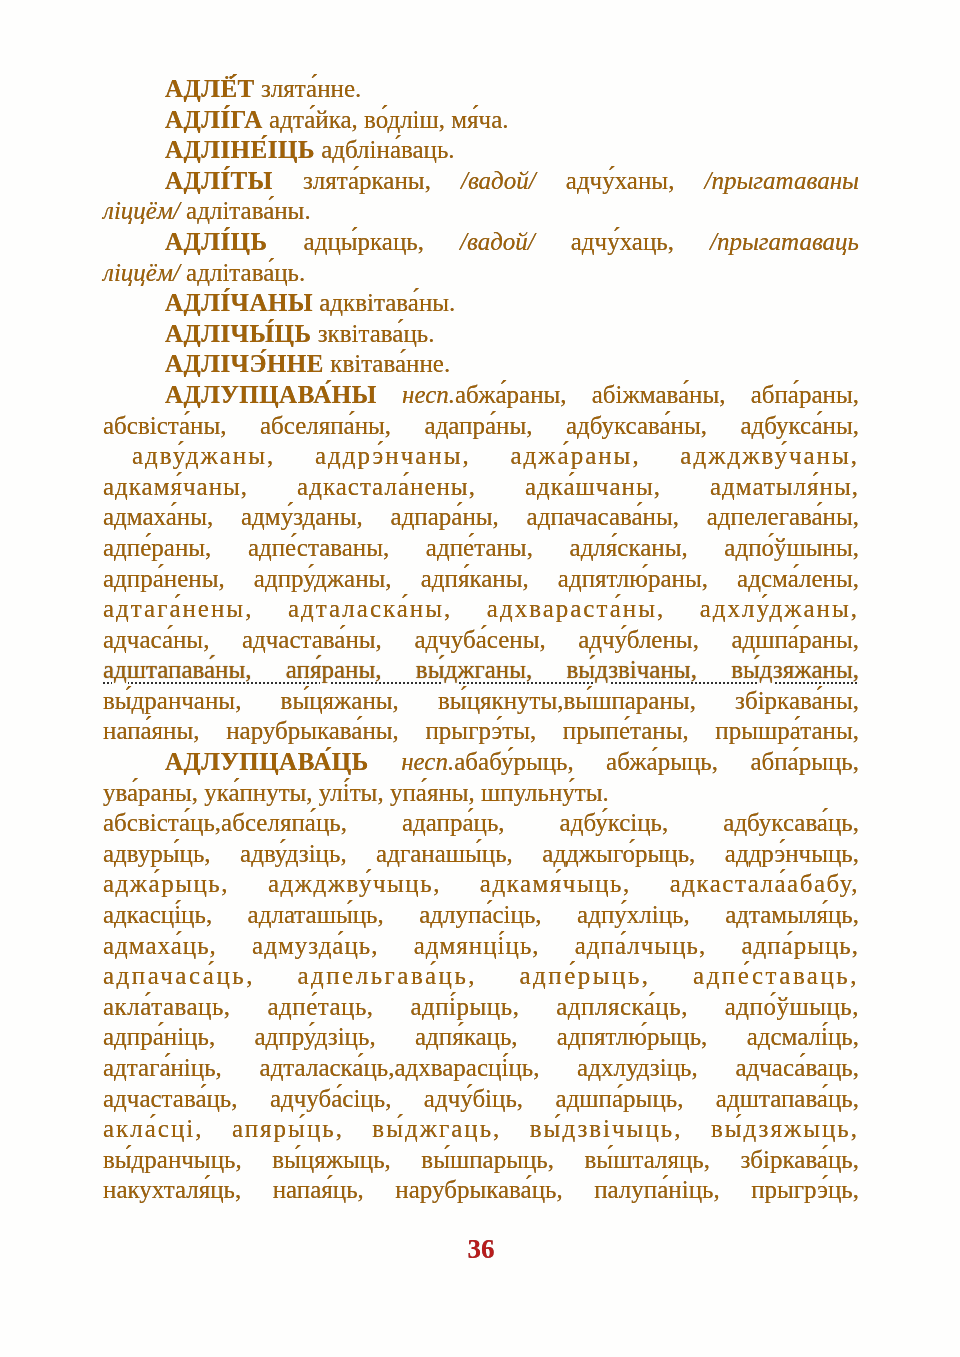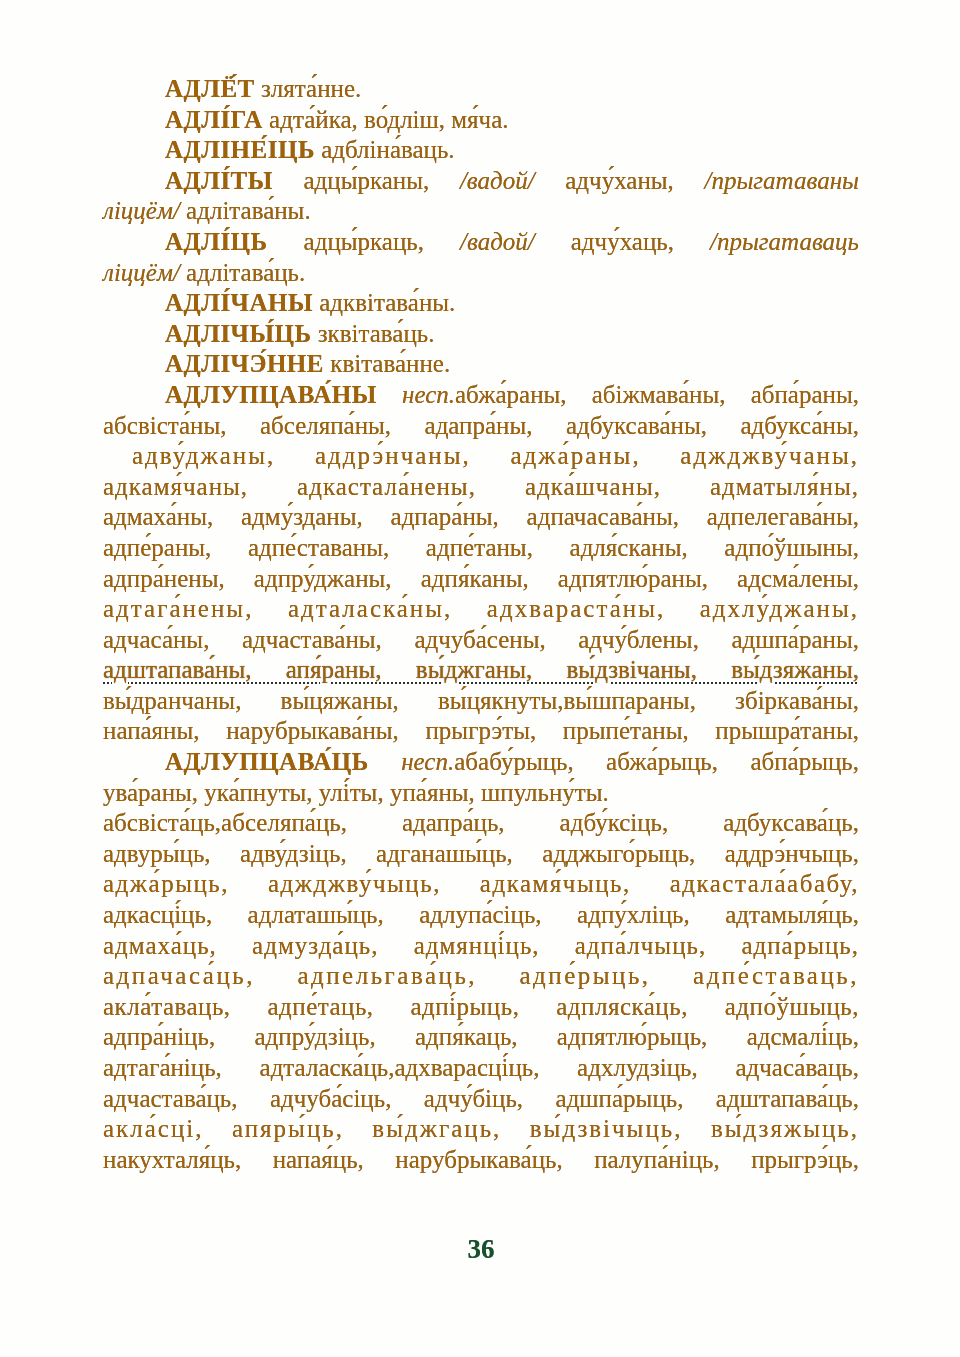--- a/index.html
+++ b/index.html
@@ -23,33 +23,33 @@
   .seg-b { font-weight:700; letter-spacing:0.5px; }
   .seg-i { font-style:italic; }
   .smudge {
     text-decoration:underline dotted 2px rgba(35,35,35,0.55);
     text-underline-offset:4px;
     filter:blur(0.25px);
     text-shadow:0 0 0.9px rgba(20,20,20,0.8);
   }
   .page-number {
     position:absolute; left:103px; top:1234px; width:756px;
-    text-align:center; font-size:27px; font-weight:700; color:#14532d;
+    text-align:center; font-size:27px; font-weight:700; color:#b91c1c;
     text-shadow:0 0 0.5px rgba(25,25,25,0.6);
   }
 </style>
 </head>
 <body>
 
 <div class="page">
   <div class="text-block" id="textBlock">
       <div class="line indent end"><span class="seg-b">АДЛЁ́Т</span><span> злята́нне.</span></div>
       <div class="line indent end"><span class="seg-b">АДЛІ́ГА</span><span> адта́йка, во́дліш, мя́ча.</span></div>
       <div class="line indent end"><span class="seg-b">АДЛІНЕ́ІЦЬ</span><span> адбліна́ваць.</span></div>
-      <div class="line indent"><span class="seg-b">АДЛІ́ТЫ</span><span> адцы́рканы, </span><span class="seg-i">/вадой/</span><span> адчу́ханы, </span><span class="seg-i">/прыгатаваны</span></div>
+      <div class="line indent"><span class="seg-b">АДЛІ́ТЫ</span><span> злята́рканы, </span><span class="seg-i">/вадой/</span><span> адчу́ханы, </span><span class="seg-i">/прыгатаваны</span></div>
       <div class="line end"><span class="seg-i">ліццём/</span><span> адлітава́ны.</span></div>
       <div class="line indent"><span class="seg-b">АДЛІ́ЦЬ</span><span> адцы́ркаць, </span><span class="seg-i">/вадой/</span><span> адчу́хаць, </span><span class="seg-i">/прыгатаваць</span></div>
       <div class="line end"><span class="seg-i">ліццём/</span><span> адлітава́ць.</span></div>
       <div class="line indent end"><span class="seg-b">АДЛІ́ЧАНЫ</span><span> адквітава́ны.</span></div>
       <div class="line indent end"><span class="seg-b">АДЛІЧЫ́ЦЬ</span><span> зквітава́ць.</span></div>
       <div class="line indent end"><span class="seg-b">АДЛІЧЭ́ННЕ</span><span> квітава́нне.</span></div>
       <div class="line indent"><span class="seg-b">АДЛУПЦАВА́НЫ</span><span> </span><span class="seg-i">несп.</span><span>абжа́раны, абіжмава́ны, абпа́раны,</span></div>
       <div class="line"><span>абсвіста́ны, абселяпа́ны, адапра́ны, адбуксава́ны, адбукса́ны,</span></div>
       <div class="line" style="letter-spacing: 2px; margin-left: 29px;"><span>адву́джаны, аддрэ́нчаны, аджа́раны, аджджву́чаны,</span></div>
       <div class="line" style="letter-spacing: 1px;"><span>адкамя́чаны, адкастала́нены, адка́шчаны, адматыля́ны,</span></div>
@@ -67,16 +67,17 @@
       <div class="line"><span>адвуры́ць, адву́дзіць, адганашы́ць, адджыго́рыць, аддрэ́нчыць,</span></div>
       <div class="line" style="letter-spacing: 1.5px;"><span>аджа́рыць, аджджву́чыць, адкамя́чыць, адкастала́абабу,</span></div>
       <div class="line"><span>адкасці́ць, адлаташы́ць, адлупа́сіць, адпу́хліць, адтамыля́ць,</span></div>
       <div class="line" style="letter-spacing: 1px;"><span>адмаха́ць, адмузда́ць, адмянці́ць, адпа́лчыць, адпа́рыць,</span></div>
       <div class="line" style="letter-spacing: 2.5px;"><span>адпачаса́ць, адпельгава́ць, адпе́рыць, адпе́ставаць,</span></div>
       <div class="line" style="letter-spacing: 0.5px;"><span>акла́таваць, адпе́таць, адпі́рыць, адпляска́ць, адпо́ўшыць,</span></div>
       <div class="line"><span>адпра́ніць, адпру́дзіць, адпя́каць, адпятлю́рыць, адсмалі́ць,</span></div>
       <div class="line"><span>адтага́ніць, адталаска́ць,адхварасці́ць, адхлудзіць, адчаса́ваць,</span></div>
       <div class="line"><span>адчастава́ць, адчуба́сіць, адчу́біць, адшпа́рыць, адштапава́ць,</span></div>
       <div class="line" style="letter-spacing: 2px;"><span>акла́сці, апяры́ць, вы́джгаць, вы́дзвічыць, вы́дзяжыць,</span></div>
+      <div class="line"><span>вы́дранчыць, вы́цяжыць, вы́шпарыць, вы́шталяць, збіркава́ць,</span></div>
       <div class="line"><span>накухталя́ць, напая́ць, нарубрыкава́ць, палупа́ніць, прыгрэ́ць,</span></div>
     </div>
   <div class="page-number">36</div>
 </div>
 
 </body></html>

